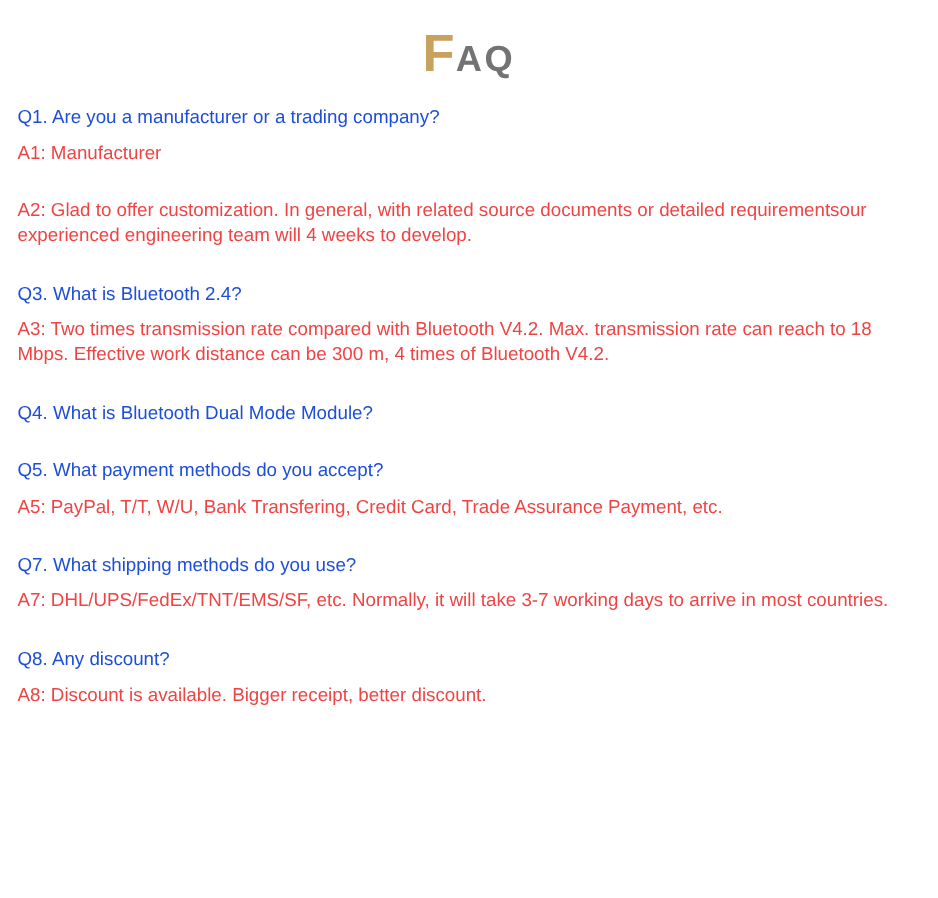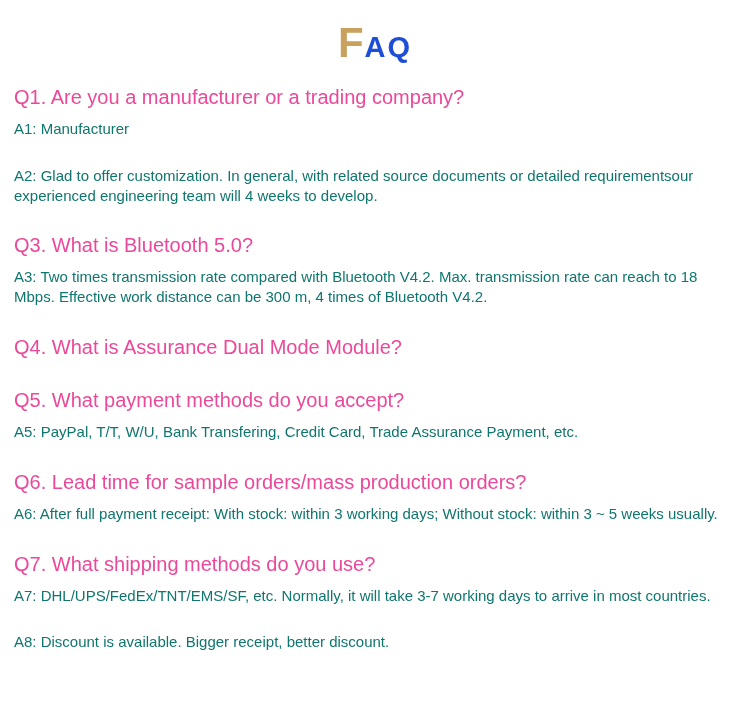--- a/index.html
+++ b/index.html
@@ -22,37 +22,37 @@
     font-weight: 400;
   }
   .title-first {
     color: #c9a15e;
     font-size: 42px;
     font-weight: 600;
     letter-spacing: 1px;
     vertical-align: baseline;
   }
   .title-rest {
-    color: #1d4ed8;
+    color: #737373;
     font-size: 29px;
     font-weight: 600;
     letter-spacing: 2px;
     vertical-align: baseline;
   }
   .faq-list { width: 100%; }
   .faq-item { margin-bottom: 27px; }
   .faq-item:last-child { margin-bottom: 0; }
   .question {
-    color: #ec4899;
-    font-size: 20px;
+    color: #1d4ed8;
+    font-size: 15px;
     line-height: 1.3;
     margin-bottom: 9px;
   }
   .answer {
-    color: #0f766e;
+    color: #ef4444;
     font-size: 15px;
     line-height: 1.32;
   }
 </style>
 </head>
 <body>
 
 <div class="page">
 
   <h1 class="title"><span class="title-first">F</span><span class="title-rest">AQ</span></h1>
@@ -62,42 +62,39 @@
     <div class="faq-item">
       <div class="question">Q1. Are you a manufacturer or a trading company?</div>
       <div class="answer">A1: Manufacturer</div>
     </div>
 
     <div class="faq-item">
       <div class="answer">A2: Glad to offer customization. In general, with related source documents or detailed requirementsour experienced engineering team will 4 weeks to develop.</div>
     </div>
 
     <div class="faq-item">
-      <div class="question">Q3. What is Bluetooth 5.0?</div>
+      <div class="question">Q3. What is Bluetooth 2.4?</div>
       <div class="answer">A3: Two times transmission rate compared with Bluetooth V4.2. Max. transmission rate can reach to 18 Mbps. Effective work distance can be 300 m, 4 times of Bluetooth V4.2.</div>
     </div>
 
     <div class="faq-item">
-      <div class="question">Q4. What is Assurance Dual Mode Module?</div>
+      <div class="question">Q4. What is Bluetooth Dual Mode Module?</div>
     </div>
 
     <div class="faq-item">
       <div class="question">Q5. What payment methods do you accept?</div>
       <div class="answer">A5: PayPal, T/T, W/U, Bank Transfering, Credit Card, Trade Assurance Payment, etc.</div>
     </div>
 
-    <div class="faq-item">
-      <div class="question">Q6. Lead time for sample orders/mass production orders?</div>
-      <div class="answer">A6: After full payment receipt: With stock: within 3 working days; Without stock: within 3 ~ 5 weeks usually.</div>
-    </div>
 
     <div class="faq-item">
       <div class="question">Q7. What shipping methods do you use?</div>
       <div class="answer">A7: DHL/UPS/FedEx/TNT/EMS/SF, etc. Normally, it will take 3-7 working days to arrive in most countries.</div>
     </div>
 
     <div class="faq-item">
+      <div class="question">Q8. Any discount?</div>
       <div class="answer">A8: Discount is available. Bigger receipt, better discount.</div>
     </div>
 
   </div>
 
 </div>
 
 </body></html>

